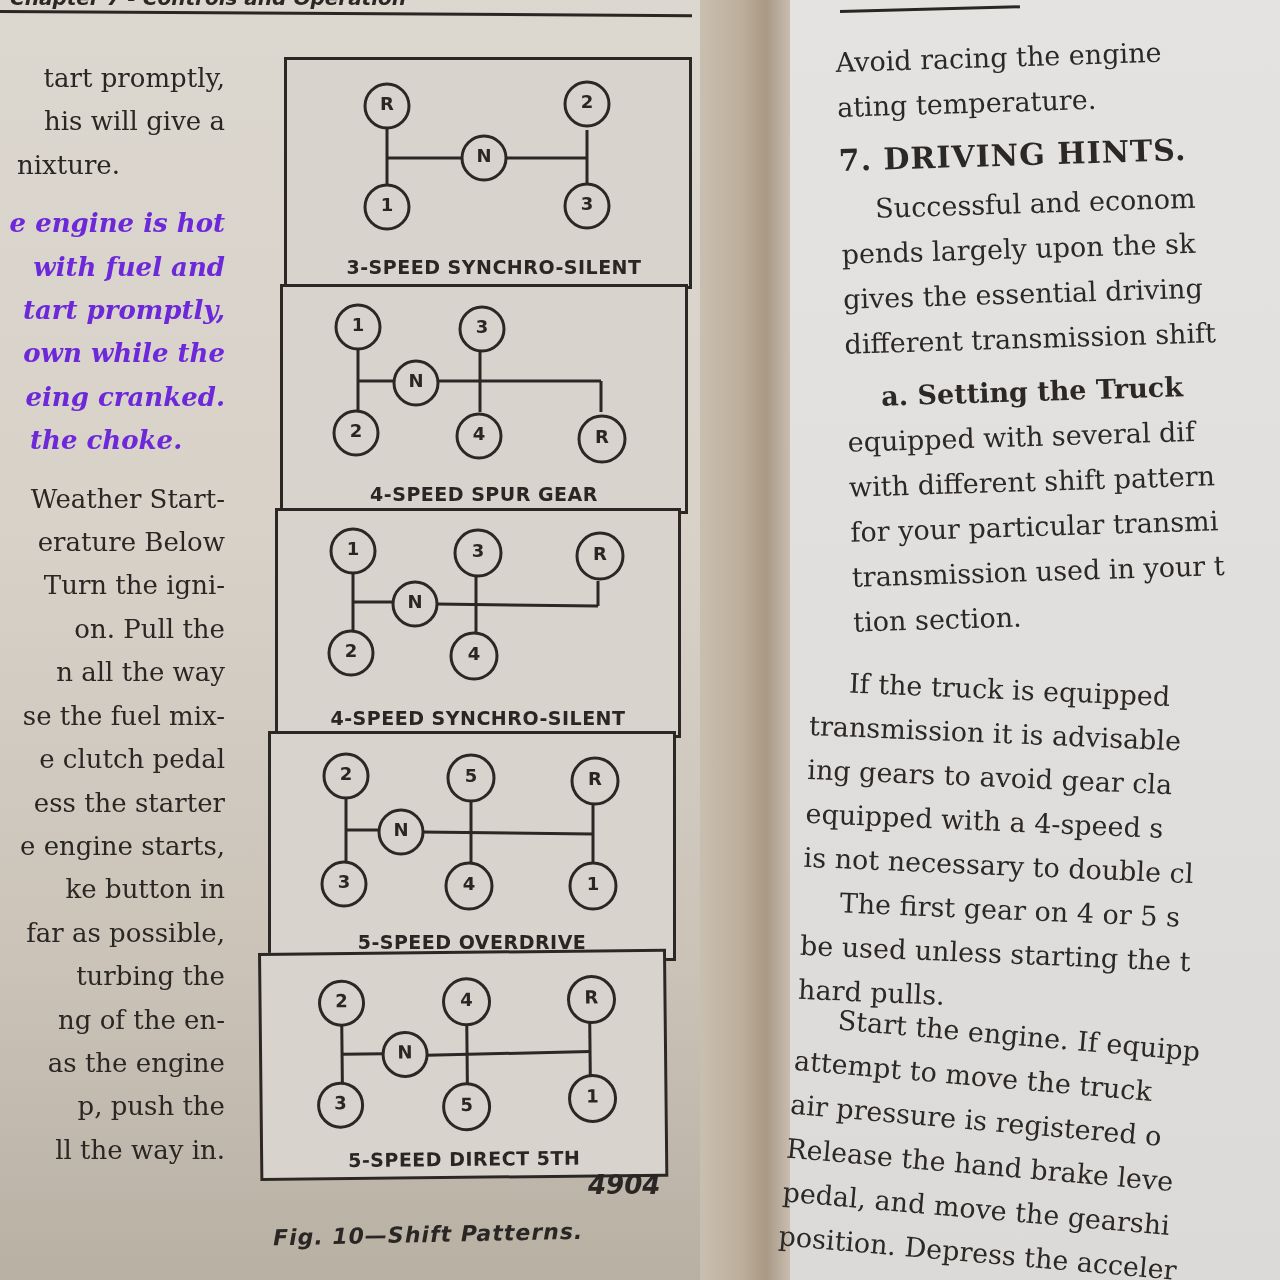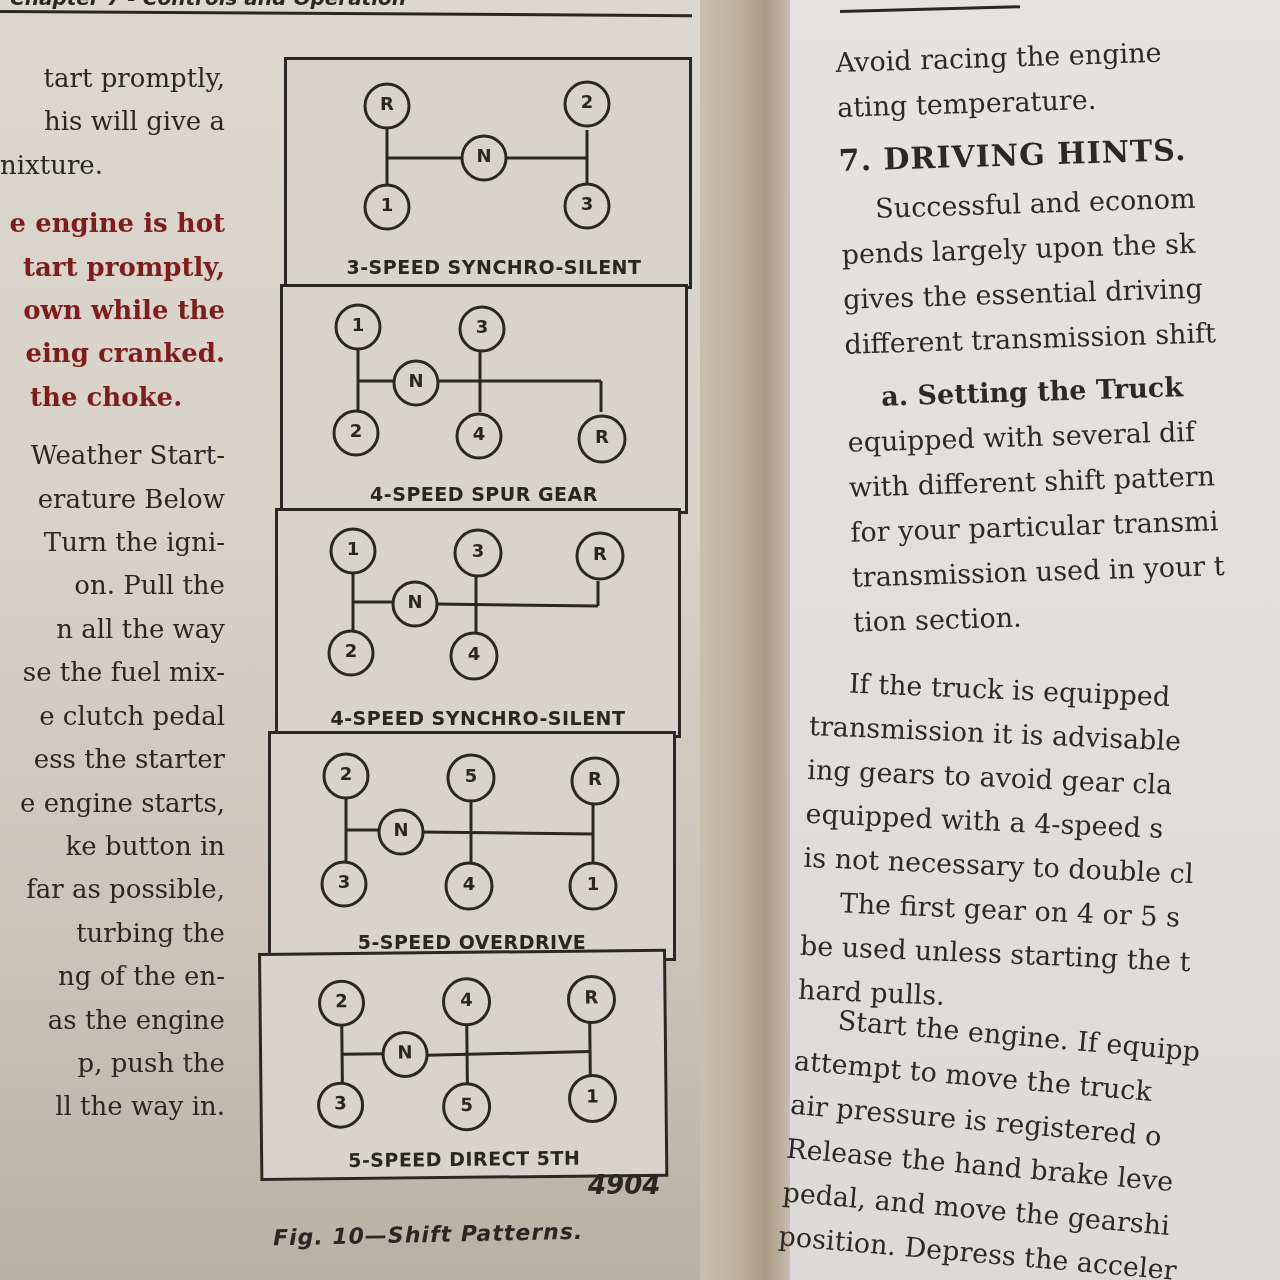--- a/index.html
+++ b/index.html
@@ -31,21 +31,21 @@
   .header-rule-right {
     position:absolute; left:840px; top:10px; width:180px; height:3px; background:#2a2622;
     transform: rotate(-1.5deg); transform-origin:left center;
   }
   
   .left-col {
     position:absolute; left:0; top:57px; width:225px;
     font-size:26px; line-height:43.4px; color:#2a2624; text-align:right;
   }
   .left-col .line { white-space:nowrap; display:block; }
-  .left-col .italic { font-weight:bold; color:#7f1d1d; }
+  .left-col .italic { font-style:italic; font-weight:bold; color:#6d28d9; }
   .left-col .gap { height:15px; }
   .panel {
     position:absolute; border:3px solid #2b2724; background:#d8d4cd;
   }
   .panel svg { position:absolute; left:0; top:0; }
   .panel-label {
     position:absolute; left:0; right:0; text-align:center;
     font-family:"DejaVu Sans", sans-serif; font-weight:bold; font-size:19px;
     letter-spacing:0.5px; color:#2a2623; white-space:nowrap;
   }
@@ -86,23 +86,24 @@
 <div class="gutter"></div>
 <div class="page-right"></div>
 
 <div class="header-rule-left"></div>
 <div class="header-text">Chapter 7 - Controls and Operation</div>
 <div class="header-rule-right"></div>
 
 <div class="left-col">
   <span class="line">tart promptly,</span>
   <span class="line">his will give a</span>
-  <span class="line" style="text-align:left;padding-left:0">nixture.</span>
+  <span class="line" style="text-align:left;padding-left:17px">nixture.</span>
   <div class="gap"></div>
   <span class="line italic">e engine is hot</span>
+  <span class="line italic">with fuel and</span>
   <span class="line italic">tart promptly,</span>
   <span class="line italic">own while the</span>
   <span class="line italic">eing cranked.</span>
   <span class="line italic" style="text-align:left;padding-left:30px">the choke.</span>
   <div class="gap"></div>
   <span class="line">Weather Start-</span>
   <span class="line">erature Below</span>
   <span class="line">Turn the igni-</span>
   <span class="line">on. Pull the</span>
   <span class="line">n all the way</span>

